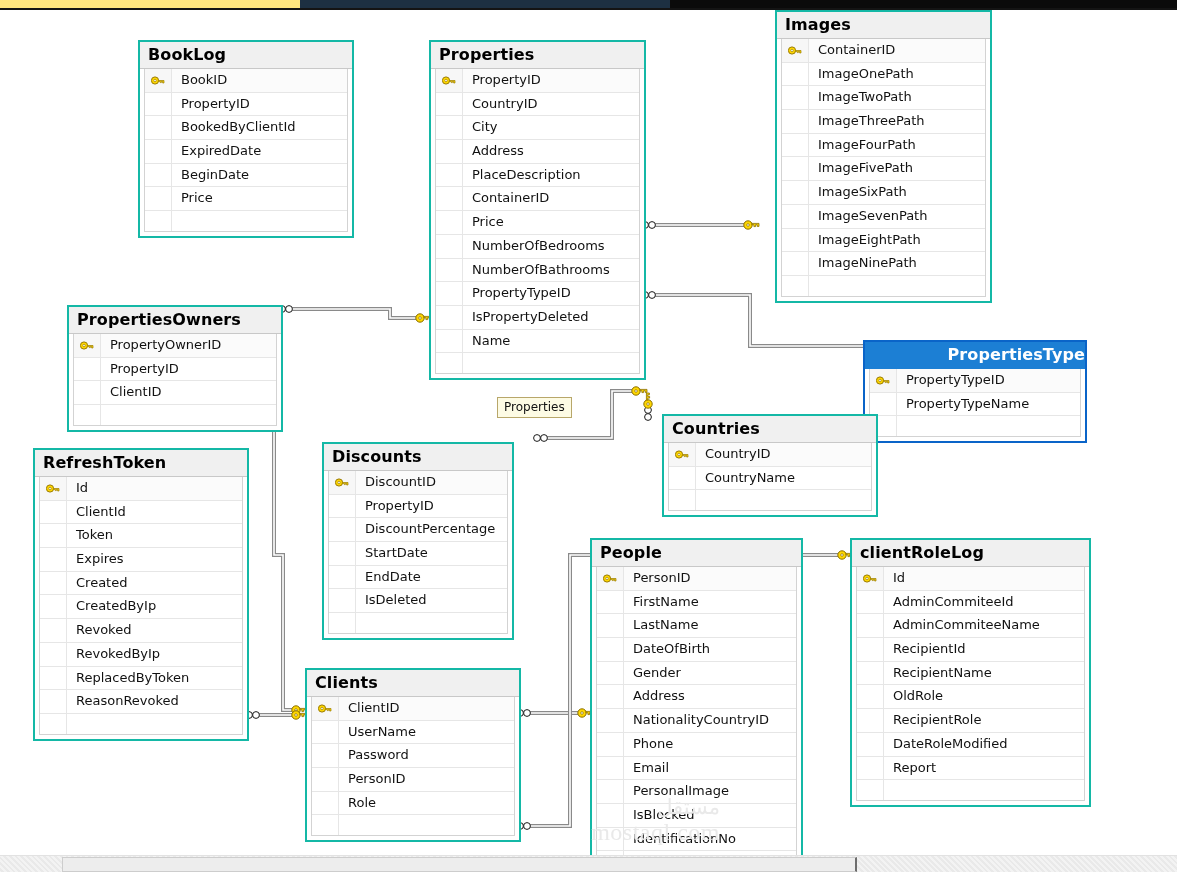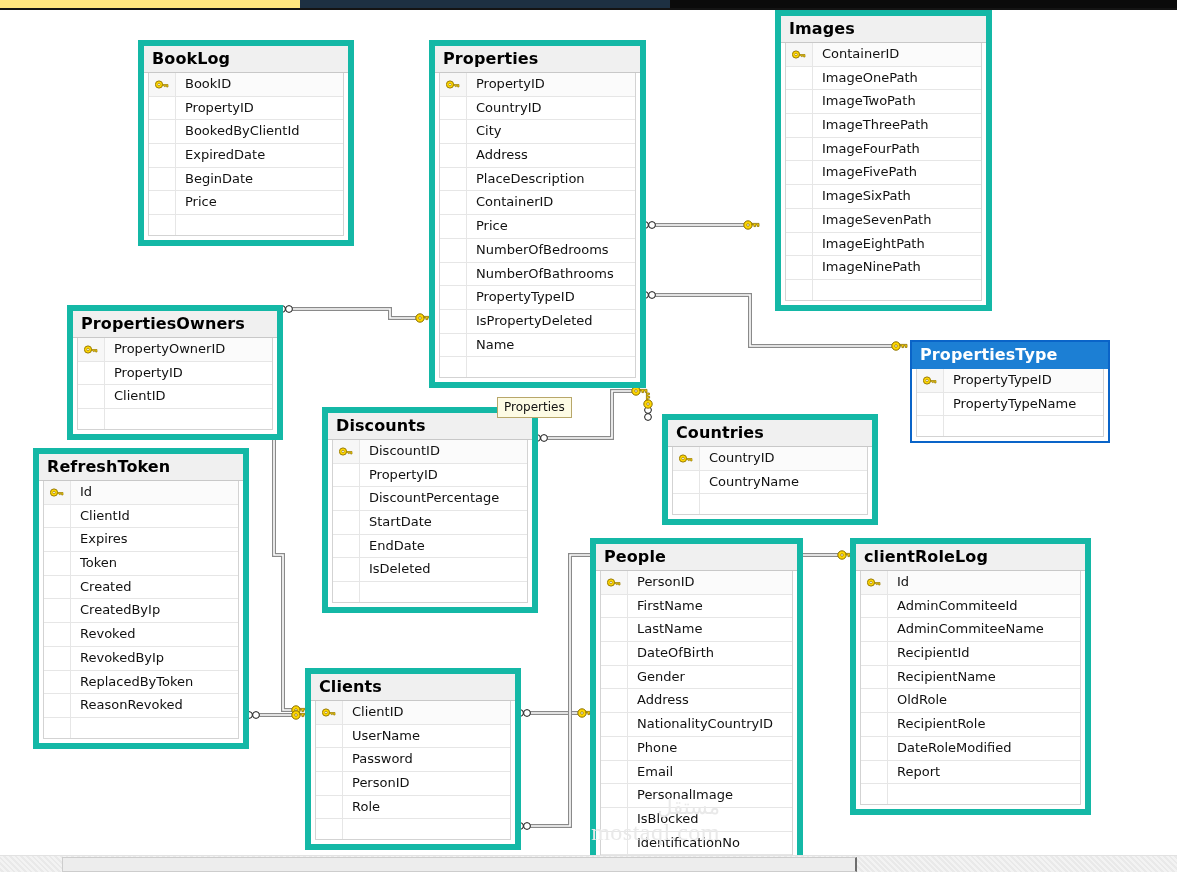--- a/index.html
+++ b/index.html
@@ -39,21 +39,21 @@
   #watermark .wm-ar { font-size:21px; letter-spacing:1px; line-height:24px; }
   #watermark .wm-en { font-size:24px; line-height:26px; letter-spacing:0.5px; }
 
   
   #relations { position:absolute; left:0; top:0; width:1177px; height:845px; }
 
   
   .entity {
     position:absolute;
     background:#ffffff;
-    border:6px solid #14b8a6;
+    border:2px solid #14b8a6;
     box-sizing:border-box;
     box-shadow: 0 0 0 0 rgba(0,0,0,0);
   }
   .entity .ent-head {
     height:26px; line-height:26px;
     background:#f0f0f0;
     border-bottom:1px solid #c8c8c8;
     font-size:16px; font-weight:bold; color:#000;
     padding-left:8px;
     font-family:"DejaVu Sans", sans-serif;
@@ -431,21 +431,21 @@
           <div class="row">
             <div class="gutter"></div>
             <div class="col-name">ClientID</div>
           </div>
           <div class="row filler">
             <div class="gutter" style="background: rgb(255, 255, 255);"></div>
             <div class="col-name"></div>
           </div>
         </div>
       </div>
-      <div class="entity selected" style="left: 910px; top: 330px; width: 200px;">
+      <div class="entity selected" style="left: 863px; top: 330px; width: 224px; text-align: right;">
         <div class="ent-head">PropertiesType</div>
         <div class="ent-body">
           <div class="row pk-row">
             <div class="gutter">
               <svg class="key-ico" viewBox="0 0 14 11" xmlns="http://www.w3.org/2000/svg">
                 <circle cx="4" cy="5.5" r="3.6" fill="#ffd700" stroke="#9a7b00" stroke-width="1"></circle>
                 <circle cx="4" cy="5.5" r="1.2" fill="#ffffff" stroke="#9a7b00" stroke-width="0.7"></circle>
                 <path d="M7.3 5.5 L13 5.5 L13 8 L11.6 8 L11.6 6.4 L10.4 6.4 L10.4 7.6 L9.2 7.6 L9.2 6.4 L7.3 6.4 Z" fill="#ffd700" stroke="#9a7b00" stroke-width="0.7" stroke-linejoin="miter"></path>
               </svg>
             </div>
@@ -473,28 +473,28 @@
               </svg>
             </div>
             <div class="col-name">Id</div>
           </div>
           <div class="row">
             <div class="gutter"></div>
             <div class="col-name">ClientId</div>
           </div>
           <div class="row">
             <div class="gutter"></div>
+            <div class="col-name">Token</div>
+          </div>
+          <div class="row">
+            <div class="gutter"></div>
             <div class="col-name">Expires</div>
           </div>
           <div class="row">
             <div class="gutter"></div>
-            <div class="col-name">Token</div>
-          </div>
-          <div class="row">
-            <div class="gutter"></div>
             <div class="col-name">Created</div>
           </div>
           <div class="row">
             <div class="gutter"></div>
             <div class="col-name">CreatedByIp</div>
           </div>
           <div class="row">
             <div class="gutter"></div>
             <div class="col-name">Revoked</div>
           </div>
@@ -509,21 +509,21 @@
           <div class="row">
             <div class="gutter"></div>
             <div class="col-name">ReasonRevoked</div>
           </div>
           <div class="row filler">
             <div class="gutter" style="background: rgb(255, 255, 255);"></div>
             <div class="col-name"></div>
           </div>
         </div>
       </div>
-      <div class="entity" style="left: 322px; top: 397px; width: 216px;">
+      <div class="entity" style="left: 322px; top: 432px; width: 192px;">
         <div class="ent-head">Discounts</div>
         <div class="ent-body">
           <div class="row pk-row">
             <div class="gutter">
               <svg class="key-ico" viewBox="0 0 14 11" xmlns="http://www.w3.org/2000/svg">
                 <circle cx="4" cy="5.5" r="3.6" fill="#ffd700" stroke="#9a7b00" stroke-width="1"></circle>
                 <circle cx="4" cy="5.5" r="1.2" fill="#ffffff" stroke="#9a7b00" stroke-width="0.7"></circle>
                 <path d="M7.3 5.5 L13 5.5 L13 8 L11.6 8 L11.6 6.4 L10.4 6.4 L10.4 7.6 L9.2 7.6 L9.2 6.4 L7.3 6.4 Z" fill="#ffd700" stroke="#9a7b00" stroke-width="0.7" stroke-linejoin="miter"></path>
               </svg>
             </div>

